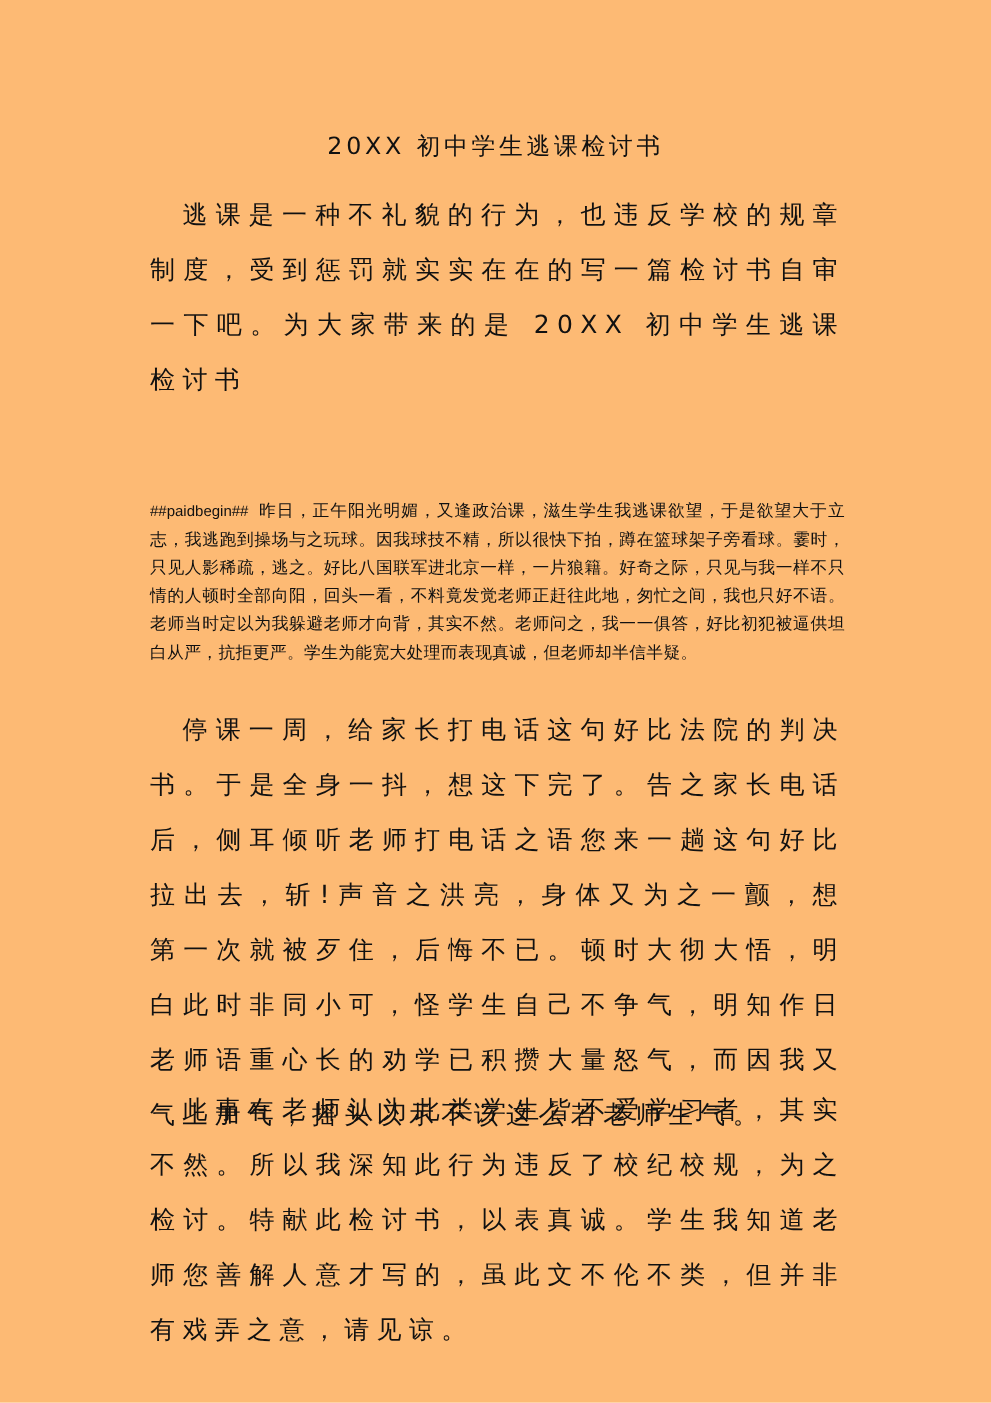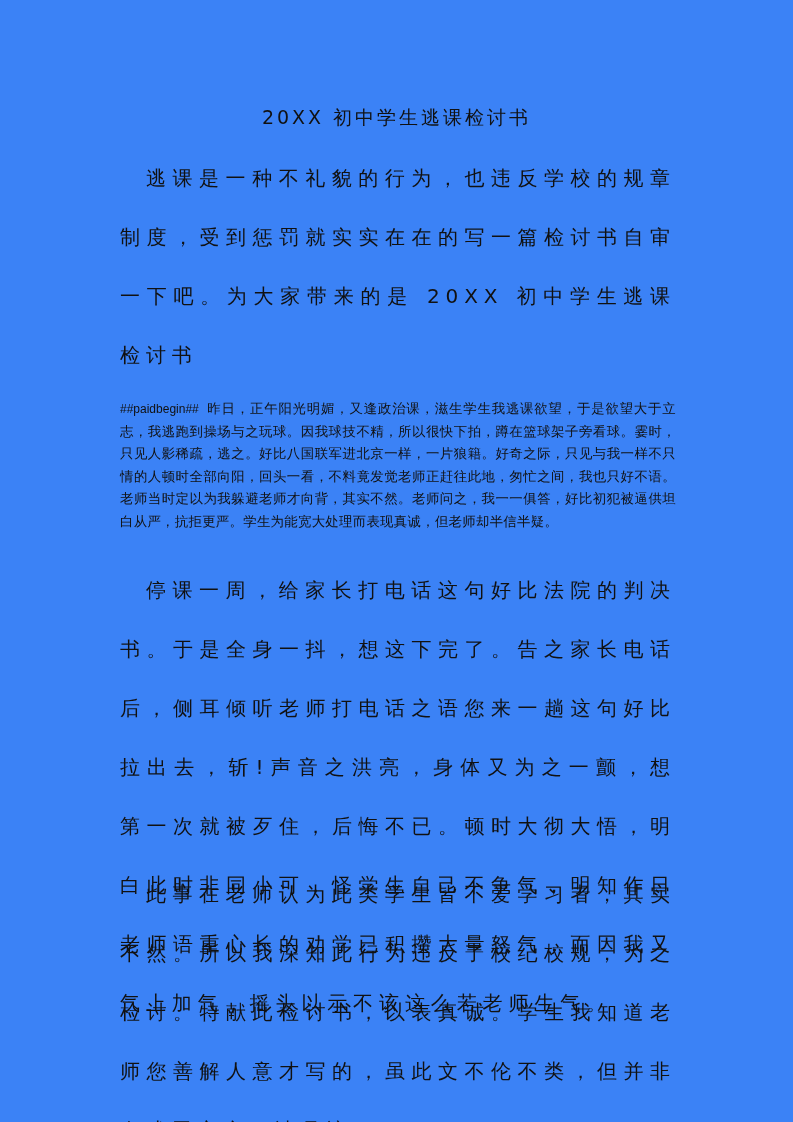--- a/index.html
+++ b/index.html
@@ -1,22 +1,22 @@
 <!DOCTYPE html>
 <html><head>
   <meta charset="utf-8">
   <style>
     html, body { margin: 0; padding: 0; background: #ffffff; }
     body { width: 793px; height: 1122px; position: relative; overflow: hidden;
            font-family: "DejaVu Sans", "Liberation Sans", sans-serif; color: #111; }
-    .page { position: absolute; left: 0; top: 0; width: 793px; height: 1122px; background: #3b82f6; }
+    .page { position: absolute; left: 0; top: 0; width: 793px; height: 1122px; background: #fdba74; }
     .title { position: absolute; top: 104px; left: 0; width: 793px; text-align: center;
              font-size: 19px; letter-spacing: 3px; line-height: 26px; }
     .para { position: absolute; left: 120px; width: 556px; font-size: 20px;
-            letter-spacing: 5.9px; line-height: 59px; text-align: justify; margin: 0; }
+            letter-spacing: 5.9px; line-height: 44px; text-align: justify; margin: 0; }
     .p-intro { top: 149px; text-indent: 26px; }
     .subhead { position: absolute; top: 296px; left: 146px; font-size: 20px;
                letter-spacing: 3px; line-height: 30px; }
     .salute { position: absolute; top: 349px; left: 120px; font-size: 20px;
               letter-spacing: 3px; line-height: 30px; }
     .small { position: absolute; top: 398px; left: 120px; width: 556px; font-size: 13.4px;
              line-height: 22.5px; letter-spacing: 0.3px; text-align: justify;
              font-family: "DejaVu Serif", "Liberation Serif", serif; margin: 0; }
     .small .marker { font-family: "Liberation Sans", sans-serif; font-size: 12px; letter-spacing: 0; margin-right: 8px; }
     .p2 { top: 561px; text-indent: 26px; }

